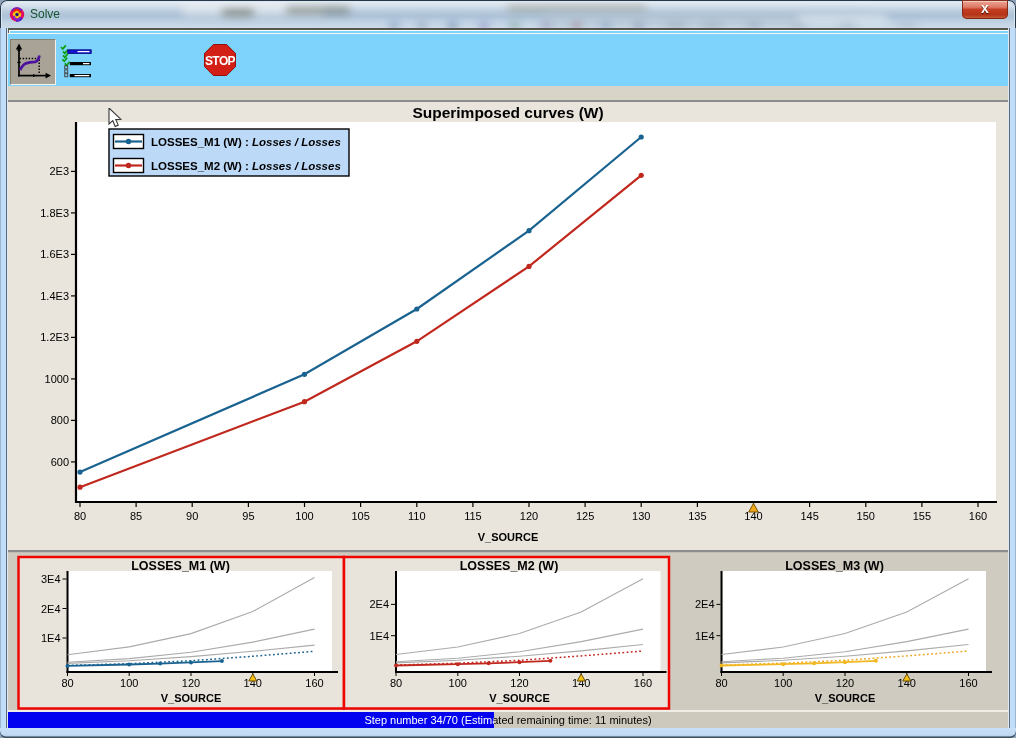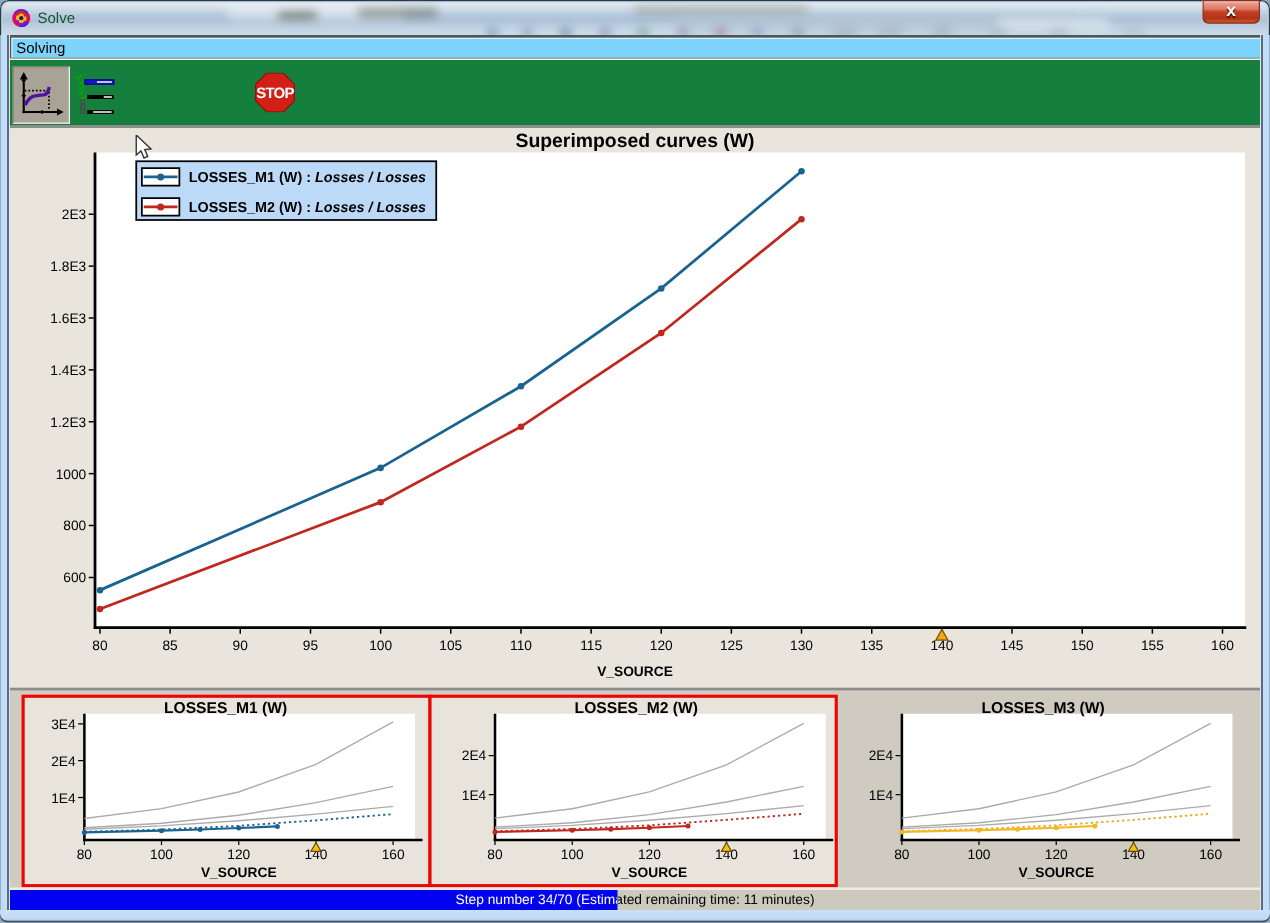--- a/index.html
+++ b/index.html
@@ -15,21 +15,21 @@
 #closebtn{position:absolute;left:962px;top:0;width:46px;height:19px;border-radius:0 0 5px 5px;
   background:linear-gradient(#f0ab9b 0%,#dd7a65 38%,#c43d22 50%,#b43318 78%,#cf6744 100%);
   box-shadow:inset 0 0 0 1px rgba(120,30,10,.9), inset 0 1px 0 1px rgba(255,255,255,.45);}
 #closebtn span{position:absolute;left:0;right:0;top:0px;text-align:center;color:#fff;font-size:14px;font-weight:bold;
   text-shadow:0 1px 1px #401000;}
 #content{position:absolute;left:8px;top:28px;width:1000px;height:702px;background:#d8d4c8;}
 #menubar{position:absolute;left:7px;top:28px;width:1001px;height:16px;background:#7dd3fc;
   border-top:2px solid #55554d;border-left:2px solid #55554d;border-bottom:1px solid #9c988c;
   box-shadow:inset 1px 1px 0 #fcfcf8;}
 #menubar div{position:absolute;left:4px;top:1px;font-size:12px;color:#000;}
-#toolbar{position:absolute;left:8px;top:47px;width:1000px;height:52px;background:#15803d;
+#toolbar{position:absolute;left:8px;top:33px;width:1000px;height:52px;background:#7dd3fc;
   border-top:1px solid #f8f8f4;}
 #btn1{position:absolute;left:2px;top:5px;width:44px;height:44px;background:#a8a396;
   border-top:1px solid #84806f;border-left:1px solid #84806f;border-bottom:1px solid #f4f2ea;border-right:1px solid #f4f2ea;}
 #divider{position:absolute;left:8px;top:100px;width:1000px;height:3px;
   background:linear-gradient(#8c8c8c,#8c8c8c 2px,#e9e5dc 2px);}
 #mainchart{position:absolute;left:8px;top:103px;width:1000px;height:447px;background:#e9e5dc;}
 
 #progressrow{position:absolute;left:8px;top:710px;width:1000px;height:20px;background:#cdc9bd;
   border-top:2px solid #efede6;}
 #pgray{position:absolute;left:0;top:0;width:1000px;height:17px;background:#cdc9bd;color:#000;

